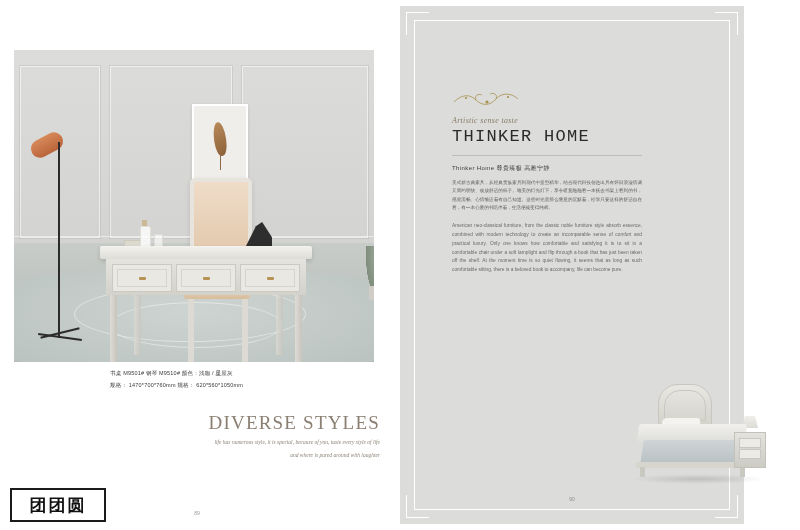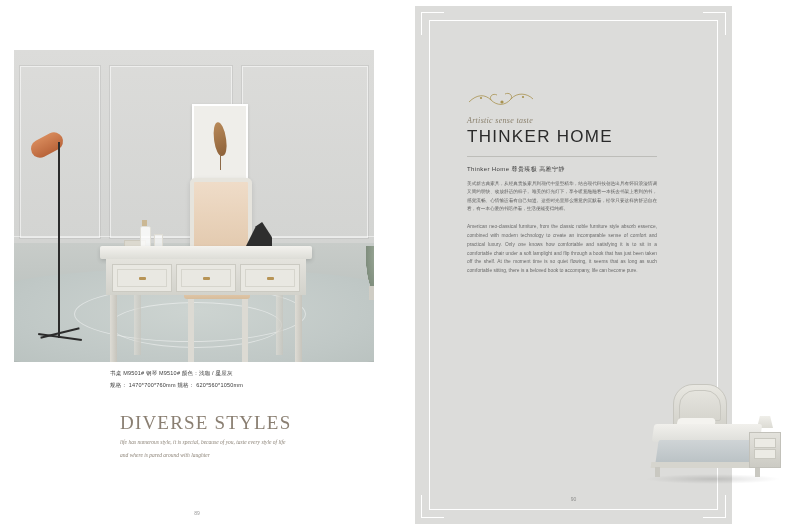--- a/index.html
+++ b/index.html
@@ -193,21 +193,21 @@
   .caption-row {
     position: absolute; left: 110px; top: 370px;
     font-size: 5.5px; color: #3a3a3a; letter-spacing: .2px;
     white-space: nowrap;
   }
   .caption-row.r2 { top: 382px; }
 
   
   .styles-block {
     position: absolute; left: 120px; top: 412px; width: 260px;
-    text-align: left;
+    text-align: right;
   }
   .styles-title {
     font-family: "Liberation Serif", serif;
     font-size: 19px; color: #8a7f72; letter-spacing: 1.2px;
   }
   .styles-sub {
     font-family: "Liberation Serif", serif;
     font-style: italic;
     font-size: 5.5px; color: #8d8478; line-height: 1.6;
     margin-top: 4px;
@@ -237,22 +237,22 @@
   }
 
   
   .page-right {
     position: absolute;
     left: 394px; top: 0;
     width: 406px; height: 530px;
     background: #ffffff;
   }
   .right-canvas {
-    position: absolute; left: 21px; top: 6px;
-    width: 317px; height: 518px;
+    position: absolute; left: 6px; top: 6px;
+    width: 344px; height: 518px;
     background: #dcdcda;
   }
   .right-inner-border {
     position: absolute; left: 14px; top: 14px;
     right: 14px; bottom: 14px;
     border: 1px solid #ffffff;
   }
   .corner-notch {
     position: absolute; width: 22px; height: 22px;
     border-top: 1px solid #ffffff;
@@ -270,21 +270,21 @@
   }
   .text-col {
     position: absolute; left: 52px; top: 110px; width: 190px;
   }
   .eyebrow {
     font-family: "Liberation Serif", serif;
     font-style: italic;
     font-size: 8px; color: #897f6b; letter-spacing: .3px;
   }
   .headline {
-    font-family: Liberation Sans, sans-serif;
+    font-family: Liberation Mono, monospace;
     font-size: 17px; color: #2a2a2a; letter-spacing: 1.3px;
     margin-top: 2px;
   }
   .rule {
     width: 100%; height: 1px; background: #bdbdb9; margin: 9px 0 8px;
   }
   .cn-lead {
     font-size: 6px; color: #3d3d3d; letter-spacing: .4px; margin-bottom: 6px;
   }
   .cn-body {
@@ -424,20 +424,23 @@
   <div class="caption-row r2">规格：  1470*700*760mm        规格：  620*560*1050mm</div>
 
   <div class="styles-block">
     <div class="styles-title">DIVERSE STYLES</div>
     <div class="styles-sub">life has numerous style, it is special, because of you, taste every style of life</div>
     <div class="styles-sub">and where is pared around with laughter</div>
   </div>
 
   <div class="page-num-left">89</div>
 
+  <div class="logo-box">
+    <span class="logo-text">团团圆</span>
+  </div>
 </div>
 
 <div class="page-right">
   <div class="right-canvas">
     <div class="right-inner-border"></div>
     <div class="corner-notch cn-tl"></div>
     <div class="corner-notch cn-tr"></div>
     <div class="corner-notch cn-bl"></div>
     <div class="corner-notch cn-br"></div>
 

